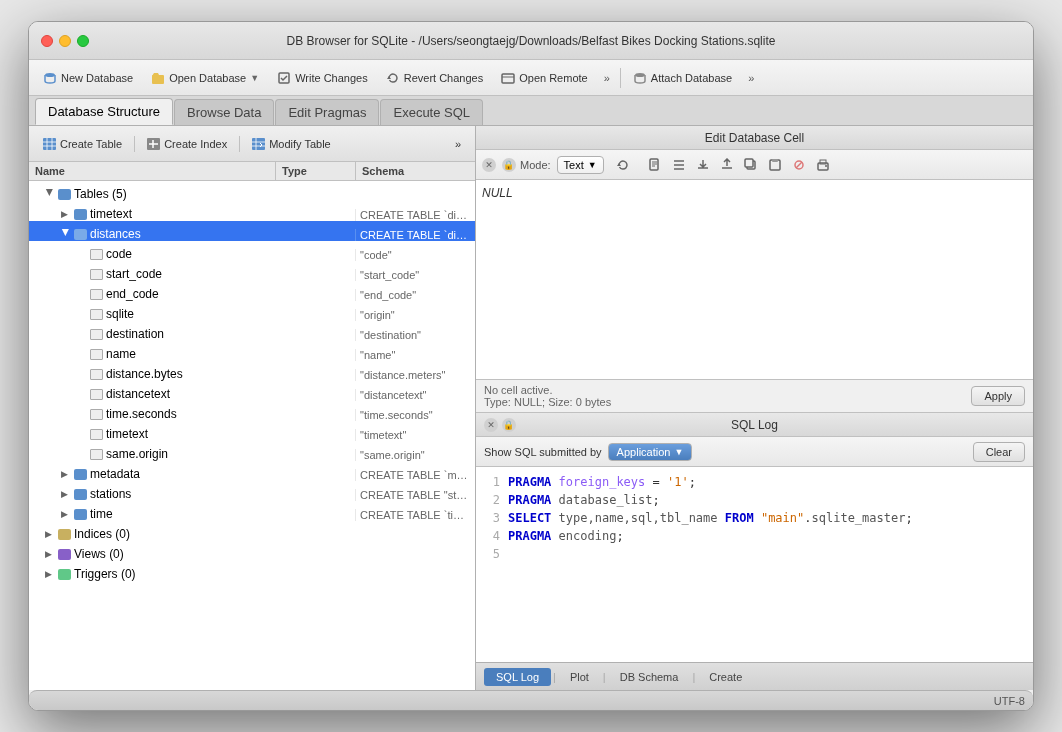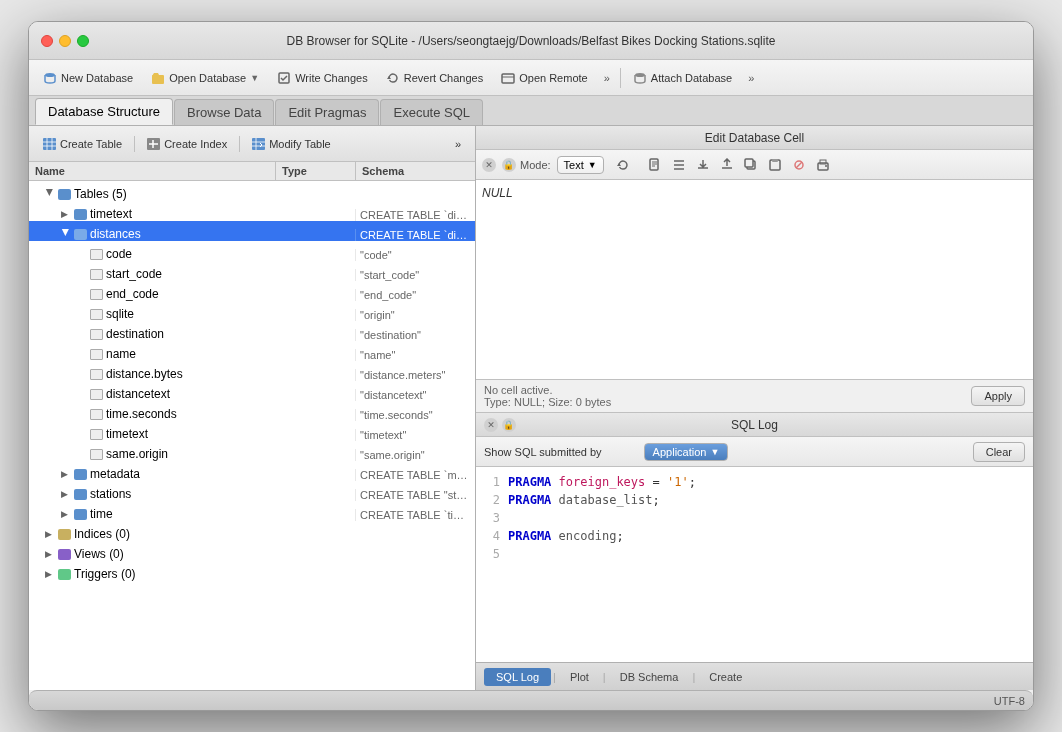--- a/index.html
+++ b/index.html
@@ -357,21 +357,20 @@
       display: flex;
       align-items: center;
       border: 1px solid #b0b0b0;
       border-radius: 4px;
       background: linear-gradient(to bottom, #6a9edd, #4a7ebd);
       padding: 2px 8px;
       font-size: 11px;
       cursor: pointer;
       gap: 4px;
       color: #fff;
-      margin-left: 36px;
     }
     .clear-btn {
       margin-left: auto;
       padding: 3px 12px;
       font-size: 11px;
       background: linear-gradient(to bottom, #f5f5f5, #e0e0e0);
       border: 1px solid #b0b0b0;
       border-radius: 4px;
       cursor: pointer;
       color: #333;
@@ -853,28 +852,29 @@
           <span class="sql-submitted-label">Show SQL submitted by</span>
           <div class="sql-source-select">
             <span>Application</span>
             <span style="font-size:9px;">▼</span>
           </div>
           <button class="clear-btn">Clear</button>
         </div>
         <div class="sql-log-content">
           <div class="sql-line">
             <span class="sql-lineno">1</span>
-            <span class="sql-code"><span class="kw">PRAGMA</span> <span style="color:#be185d">foreign_keys</span> = <span class="val">'1'</span>;</span>
+            <span class="sql-code"><span class="kw">PRAGMA</span> <span style="color:#8b5cf6">foreign_keys</span> = <span class="val">'1'</span>;</span>
           </div>
           <div class="sql-line">
             <span class="sql-lineno">2</span>
             <span class="sql-code"><span class="kw">PRAGMA</span> <span style="color:#555">database_list</span>;</span>
           </div>
           <div class="sql-line">
             <span class="sql-lineno">3</span>
+            <span class="sql-code"><span class="kw">SELECT</span> <span style="color:#555">type,name,sql,tbl_name</span> <span class="kw">FROM</span> <span class="str">"main"</span>.<span style="color:#555">sqlite_master</span>;</span>
           </div>
           <div class="sql-line">
             <span class="sql-lineno">4</span>
             <span class="sql-code"><span class="kw">PRAGMA</span> <span style="color:#555">encoding</span>;</span>
           </div>
           <div class="sql-line">
             <span class="sql-lineno">5</span>
             <span class="sql-code"></span>
           </div>
         </div>

